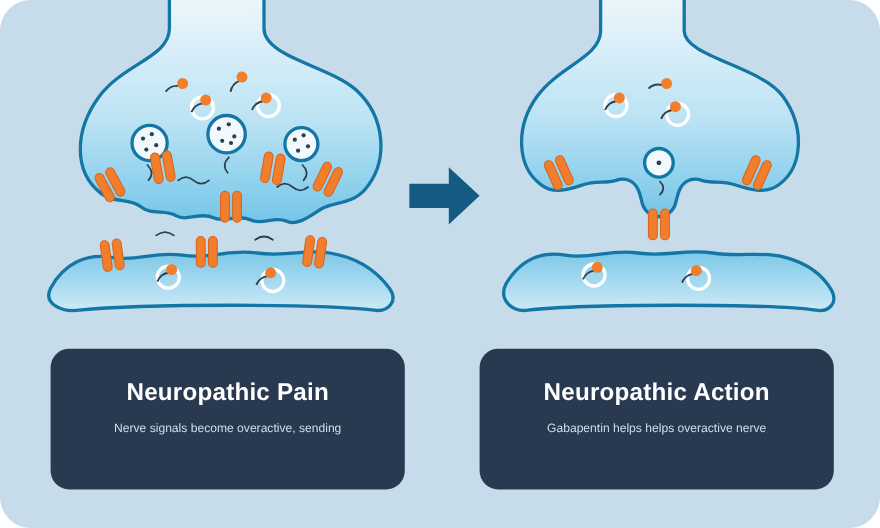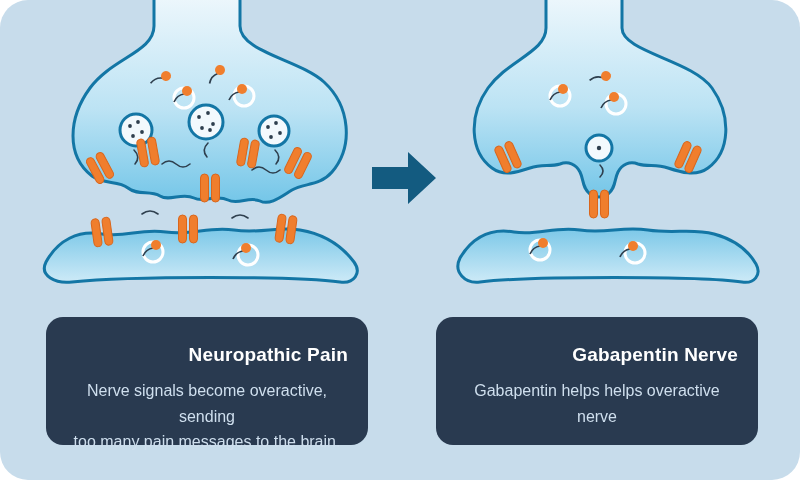--- a/index.html
+++ b/index.html
@@ -19,25 +19,25 @@
   .arrow-wrap{position:absolute;left:372px;top:150px;}
   .card{
     position:absolute;top:317px;width:322px;height:128px;
     background:var(--card-bg,#293a50);
     border-radius:17px;color:#fff;text-align:center;
     box-sizing:border-box;padding:27px 20px 0;
   }
   .card-left{left:46px;}
   .card-right{left:436px;}
   .card h2{
-    margin:0 0 12px;font-size:19px;font-weight:700;
-    color:var(--card-title,#ffffff);letter-spacing:.2px;text-align:right;
+    margin:0 0 12px;font-size:22px;font-weight:700;
+    color:var(--card-title,#ffffff);letter-spacing:.2px;
   }
   .card p{
-    margin:0;font-size:16px;line-height:1.6;
+    margin:0;font-size:11px;line-height:1.6;
     color:var(--card-text,#cfdfee);
   }
   .outline{stroke:var(--outline,#1376a5);stroke-width:3;stroke-linejoin:round;}
   .squig{stroke:var(--squiggle,#2e3f4e);stroke-width:1.6;fill:none;stroke-linecap:round;}
   .vdot{fill:var(--squiggle,#2e3f4e);}
 </style>
 </head>
 <body>
 
 <div class="panel">
@@ -187,21 +187,21 @@
         <use href="#molecule" transform="translate(3,-7)"></use>
     </g>
     <g transform="translate(187,253)">
       <use href="#ring"></use>
         <use href="#molecule" transform="translate(-2,-7)"></use>
     </g>
   </svg>
 
   <div class="card card-left">
     <h2>Neuropathic Pain</h2>
-    <p><span>Nerve signals become overactive, sending</span><br><span>too many pain messages to the brain.</span></p>
+    <p><span>Nerve signals become overactive, sending</span><br></p>
   </div>
 
   <div class="card card-right">
-    <h2>Gabapentin Nerve</h2>
+    <h2>Neuropathic Action</h2>
     <p><span>Gabapentin helps helps overactive nerve</span><br></p>
   </div>
 
 </div>
 
 </body></html>

